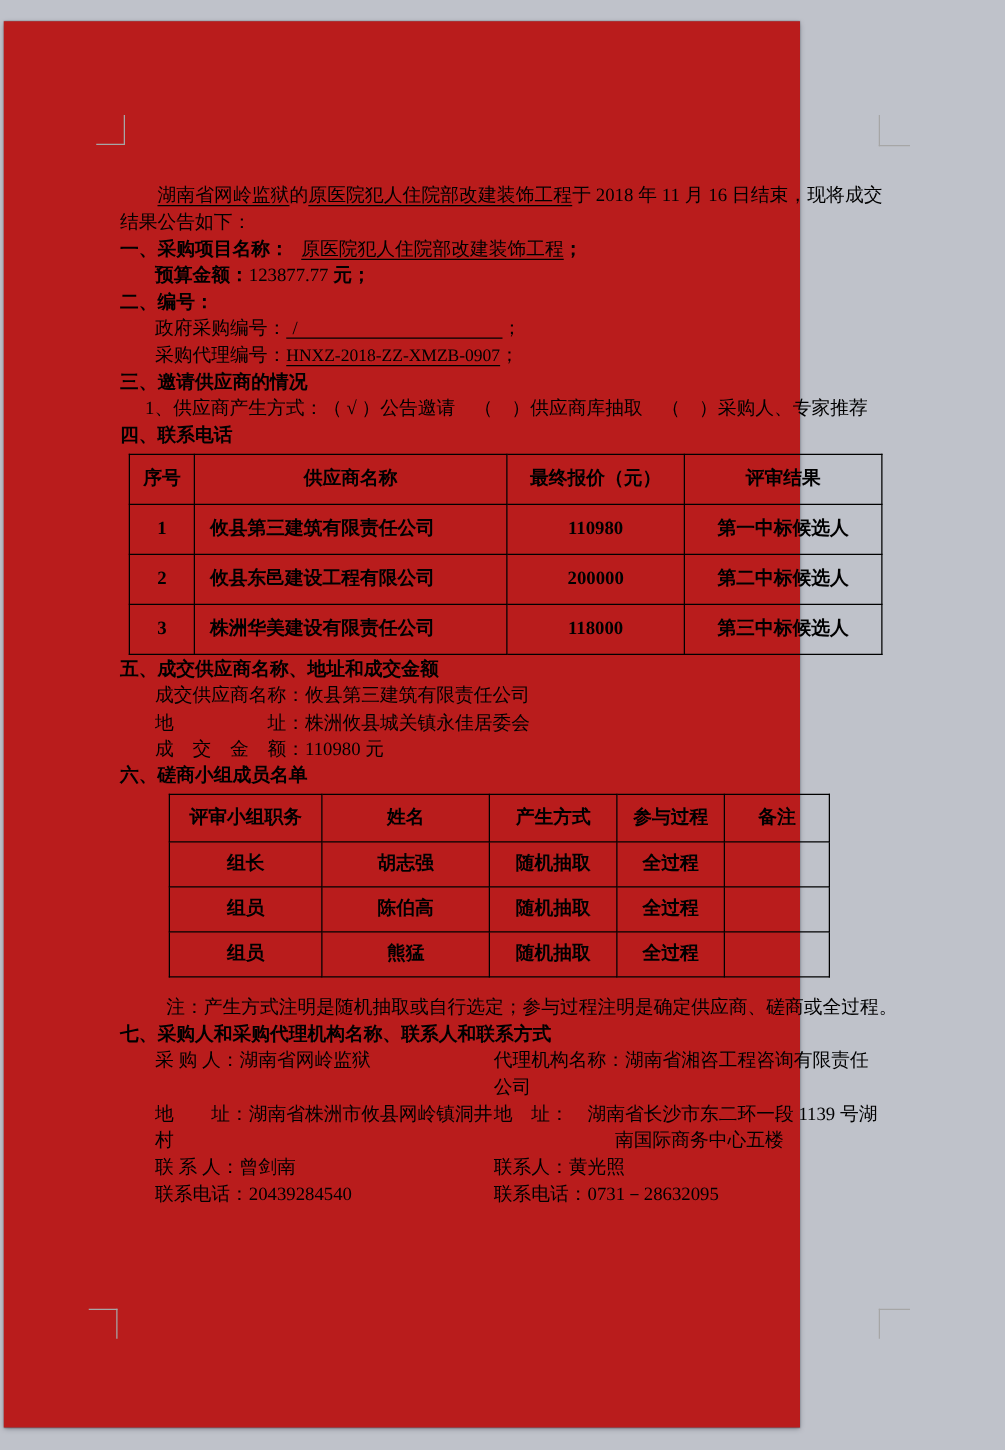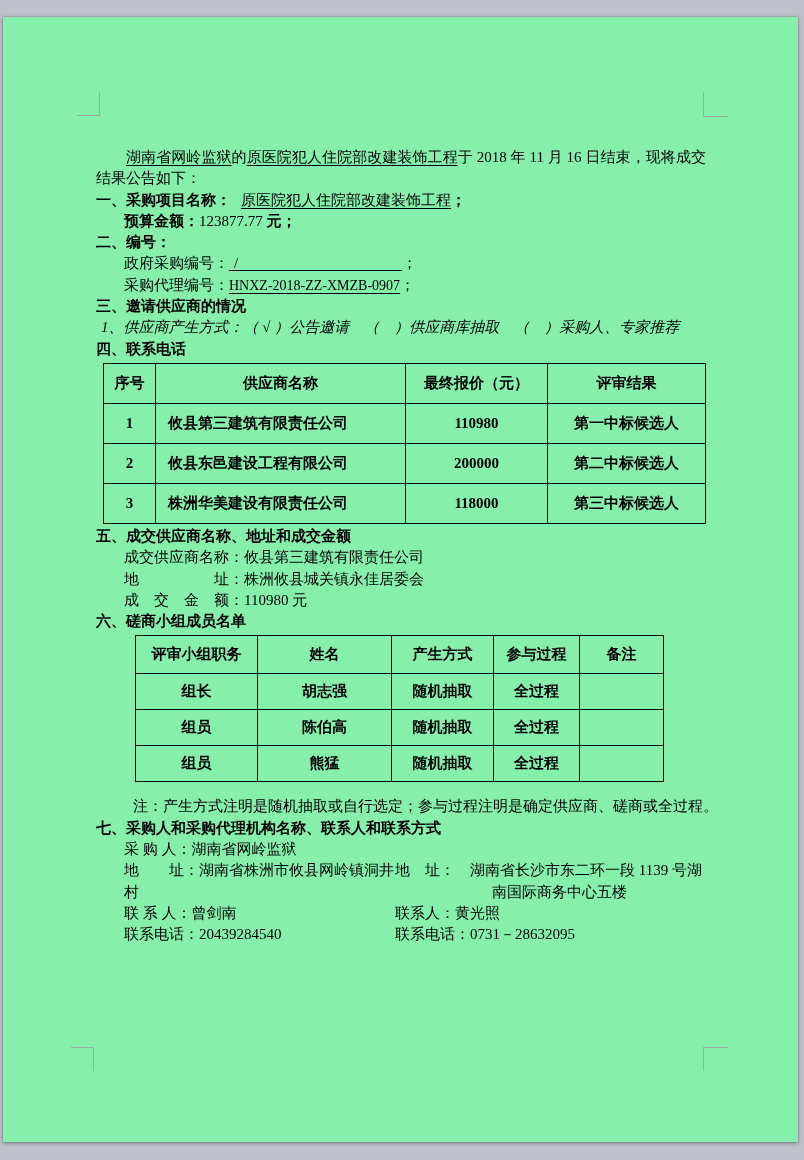--- a/index.html
+++ b/index.html
@@ -3,39 +3,39 @@
 <meta charset="utf-8">
 <style>
   html,body { margin:0; padding:0; }
   body {
     width:804px; height:1160px; position:relative; overflow:hidden;
     background:#bfc2ca;
     font-family:"Liberation Serif","DejaVu Serif",serif;
     color:#000;
   }
   .page {
-    position:absolute; left:3px; top:17px; width:795px; height:1125px;
-    background:#86efac;
+    position:absolute; left:3px; top:17px; width:637px; height:1125px;
+    background:#b91c1c;
     box-shadow:0 1px 4px rgba(60,64,75,.55), 0 0 1px rgba(60,64,75,.6);
   }
   .crop { position:absolute; }
   .crop.tl { left:74px; top:75px;  width:22px; height:23px; border-right:1px solid #a6a6a6; border-bottom:1px solid #a6a6a6; }
   .crop.tr { left:700px; top:75px; width:24px; height:24px; border-left:1px solid #a6a6a6; border-bottom:1px solid #a6a6a6; }
   .crop.bl { left:68px; top:1030px; width:22px; height:23px; border-right:1px solid #a6a6a6; border-top:1px solid #a6a6a6; }
   .crop.br { left:700px; top:1030px; width:24px; height:23px; border-left:1px solid #a6a6a6; border-top:1px solid #a6a6a6; }
 
   .content {
     position:absolute; left:93px; top:130px; width:610px;
     font-size:15px; line-height:21.3px;
   }
   .intro { margin:0; text-indent:2em; text-align:justify; }
   .h { font-weight:bold; }
   .line { white-space:nowrap; }
   .ind  { margin-left:28px; }
-  .ind8 { margin-left:5px;font-style:italic; }
+  .ind8 { margin-left:20px; }
   .u { text-decoration:underline; text-underline-offset:3px; }
   .gapL { margin-left:10px; }
   .blank {
     display:inline-block; width:168px; border-bottom:1px solid #000;
     padding-left:5px; height:17px; vertical-align:baseline;
   }
   .code { font-family:Liberation Serif, serif; font-size:14px; }
 
   table { border-collapse:collapse; table-layout:fixed; }
   td,th { border:1.3px solid #000; font-weight:bold; font-size:15px;
@@ -166,20 +166,21 @@
     </tbody>
       </table>
 
     <div class="line note">注：产生方式注明是随机抽取或自行选定；参与过程注明是确定供应商、磋商或全过程。</div>
 
     <div class="line h">七、采购人和采购代理机构名称、联系人和联系方式</div>
 
     <div class="contacts">
       <div class="crow">
         <div class="lcell">采 购 人：湖南省网岭监狱</div>
+        <div class="rcell">代理机构名称：湖南省湘咨工程咨询有限责任公司</div>
       </div>
       <div class="crow">
         <div class="lcell">地　　址：湖南省株洲市攸县网岭镇洞井村</div>
         <div class="rcell addr2">地　址：　湖南省长沙市东二环一段 1139 号湖南国际商务中心五楼</div>
       </div>
       <div class="crow">
         <div class="lcell">联 系 人：曾剑南</div>
         <div class="rcell">联系人：黄光照</div>
       </div>
       <div class="crow">

